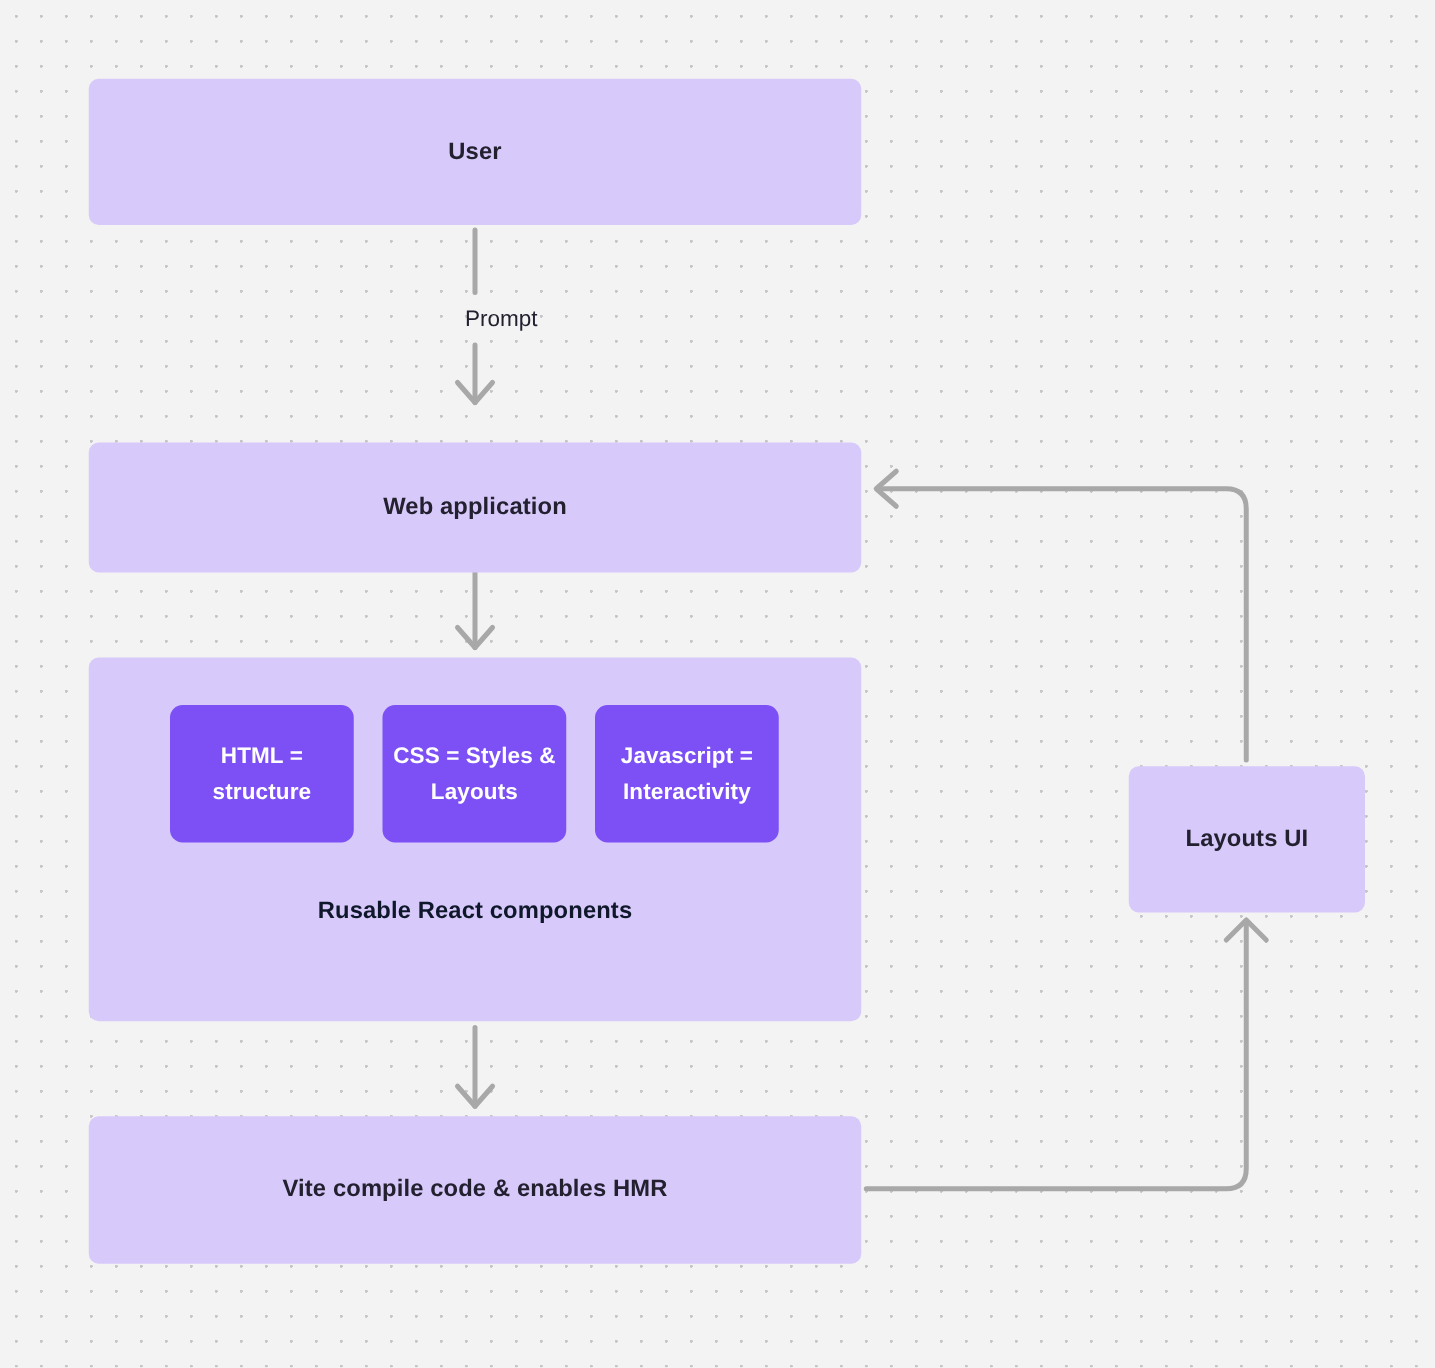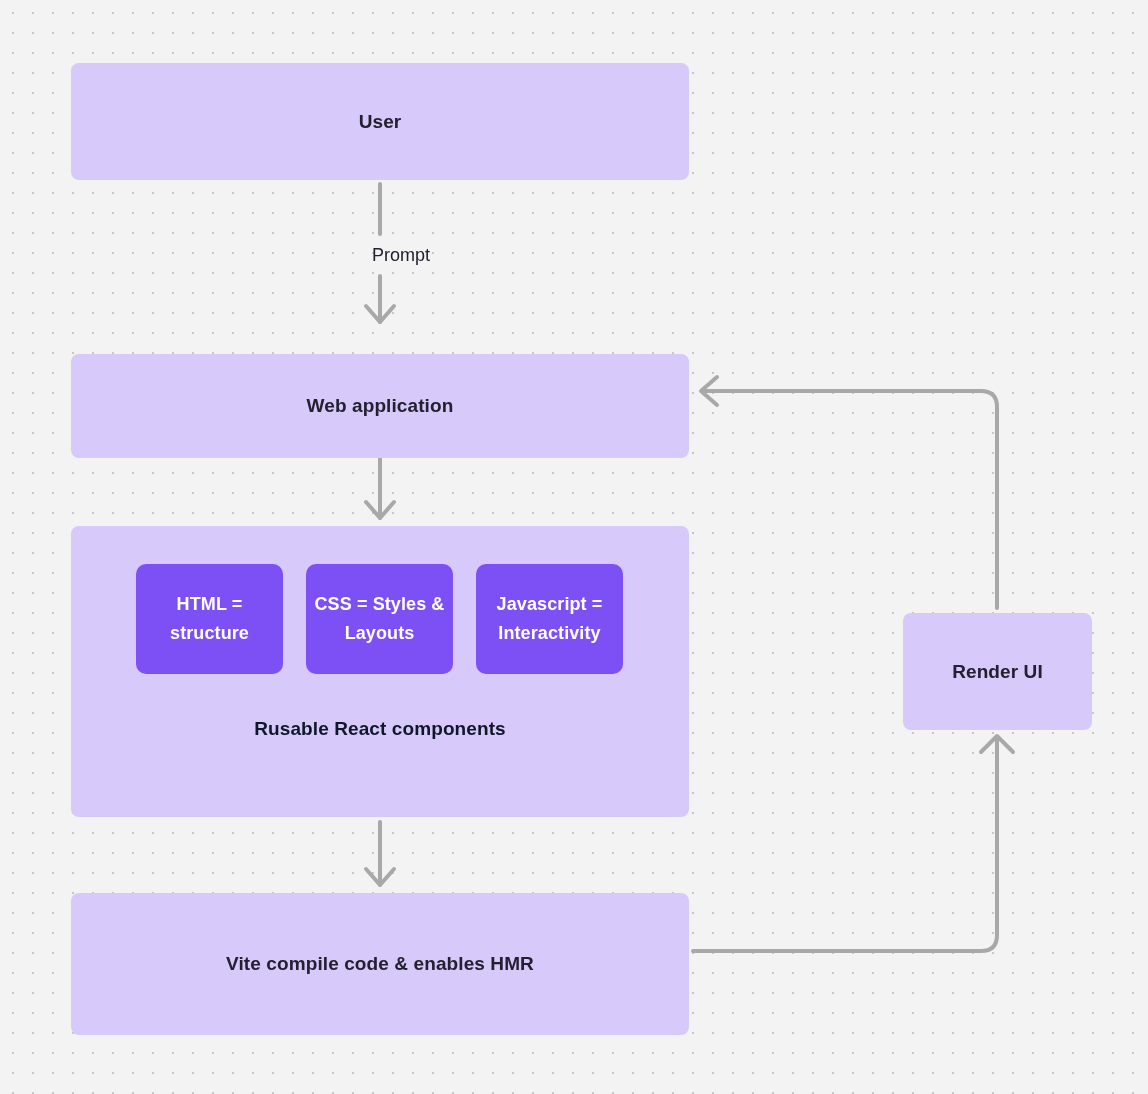--- a/index.html
+++ b/index.html
@@ -37,21 +37,21 @@
     font-size: 19px;
     line-height: 1.35;
     text-align: center;
     letter-spacing: 0.1px;
     font-weight: bold;
   }
   #node-user      { left: 71px;  top: 63px;  width: 618px; height: 117px; }
   #node-webapp    { left: 71px;  top: 333px; width: 618px; height: 104px; margin-top: 21px; }
   #node-react     { left: 71px;  top: 526px; width: 618px; height: 291px;
                     display: block; }
-  #node-vite      { left: 71px;  top: 893px; width: 618px; height: 142px; }
+  #node-vite      { left: 71px;  top: 893px; width: 618px; height: 118px; }
   #node-render    { left: 903px; top: 613px; width: 189px; height: 117px; }
 
   .inner-row {
     position: absolute;
     left: 0;
     top: 38px;
     width: 100%;
     height: 110px;
   }
   .inner-box {
@@ -142,16 +142,16 @@
       </div>
     </div>
     <div class="react-caption">Rusable React components</div>
   </div>
 
   <div class="node" id="node-vite">
     <span>Vite compile code &amp; enables HMR</span>
   </div>
 
   <div class="node" id="node-render">
-    <span>Render UI</span>
+    <span>Layouts UI</span>
   </div>
 
 </div>
 
 </body></html>

